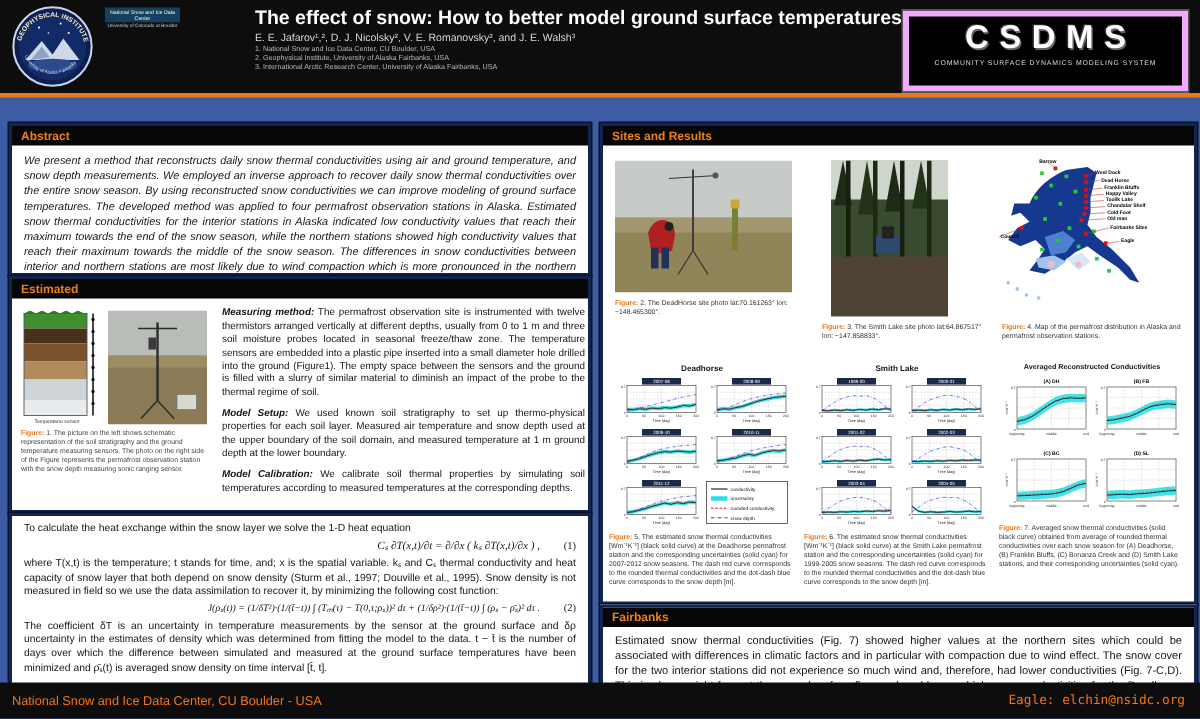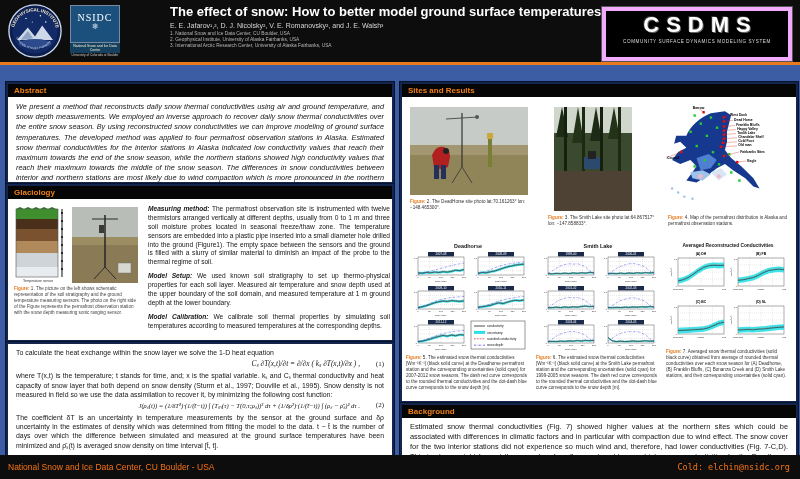--- a/index.html
+++ b/index.html
@@ -81,24 +81,20 @@
       </defs>
       <text font-size="5" fill="#f5e9c8" font-weight="bold" font-family="Liberation Sans,sans-serif">
         <textPath href="#arcT" startOffset="8%">GEOPHYSICAL INSTITUTE</textPath>
       </text>
       <text font-size="3.4" fill="#d8dff0" font-family="Liberation Sans,sans-serif">
         <textPath href="#arcB" startOffset="6%">University of Alaska Fairbanks</textPath>
       </text>
     </svg>
 
     <div class="nsidc-logo">
-      <div class="nsidc-box">
-        <div class="nsidc-word">NSIDC</div>
-        <div class="nsidc-flake">❄</div>
-      </div>
       <div class="nsidc-sub1">National Snow and Ice Data Center</div>
       <div class="nsidc-sub2">University of Colorado at Boulder</div>
     </div>
 
     <div class="title-block">
       <div class="poster-title">The effect of snow: How to better model ground surface temperatures</div>
       <div class="poster-authors">E. E. Jafarov¹,², D. J. Nicolsky², V. E. Romanovsky², and J. E. Walsh³</div>
       <div class="poster-affils">
         <div>1. National Snow and Ice Data Center, CU Boulder, USA</div>
         <div>2. Geophysical Institute, University of Alaska Fairbanks, USA</div>
@@ -114,21 +110,21 @@
   <div class="orange-line"></div>
 
   <div class="poster-main">
 
     <div class="panel" style="left:6px;top:3px;width:384px;height:98px;">
       <div class="panel-h">Abstract</div>
       <div class="panel-b abstract-body">We present a method that reconstructs daily snow thermal conductivities using air and ground temperature, and snow depth measurements. We employed an inverse approach to recover daily snow thermal conductivities over the entire snow season. By using reconstructed snow conductivities we can improve modeling of ground surface temperatures. The developed method was applied to four permafrost observation stations in Alaska. Estimated snow thermal conductivities for the interior stations in Alaska indicated low conductivity values that reach their maximum towards the end of the snow season, while the northern stations showed high conductivity values that reach their maximum towards the middle of the snow season. The differences in snow conductivities between interior and northern stations are most likely due to wind compaction which is more pronounced in the northern Arctic lowlands of Alaska.</div>
     </div>
 
     <div class="panel" style="left:6px;top:105px;width:384px;height:154px;">
-      <div class="panel-h">Glaciology</div>
+      <div class="panel-h">Estimated</div>
       <div class="panel-b" style="height:136px;">
         <div class="bg-figs">
           <div class="bg-imgrow">
             <svg width="54" height="76" viewBox="0 0 54 76">
               <rect x="2" y="2" width="42" height="10" fill="#3f8f2f"></rect>
               <path d="M2,2 L6,0 L10,2 L14,0 L18,2 L22,0 L26,2 L30,0 L34,2 L38,0 L42,2 L44,3 L44,2 L2,2" fill="#2f7a22"></path>
               <rect x="2" y="12" width="42" height="10" fill="#4a2f1a"></rect>
               <rect x="2" y="22" width="42" height="12" fill="#7a5230"></rect>
               <rect x="2" y="34" width="42" height="12" fill="#b08a5a"></rect>
               <rect x="2" y="46" width="42" height="14" fill="#cfd4d8"></rect>
@@ -665,29 +661,29 @@
         <div class="abs cap" style="left:134px;top:258px;width:122px;">
           <span class="fig-label">Figure:</span> <span>6. The estimated snow thermal conductivities [Wm⁻¹K⁻¹] (black solid curve) at the Smith Lake permafrost station and the corresponding uncertainties (solid cyan) for 1999-2005 snow seasons. The dash red curve corresponds to the rounded thermal conductivities and the dot-dash blue curve corresponds to the snow depth [m].</span>
         </div>
         <div class="abs cap" style="left:264px;top:252px;width:122px;">
           <span class="fig-label">Figure:</span> <span>7. Averaged snow thermal conductivities (solid black curve) obtained from average of rounded thermal conductivities over each snow season for (A) Deadhorse, (B) Franklin Bluffs, (C) Bonanza Creek and (D) Smith Lake stations, and their corresponding uncertainties (solid cyan).</span>
         </div>
       </div>
     </div>
 
     <div class="panel" style="left:400px;top:324px;width:394px;height:58px;">
-      <div class="panel-h">Background</div>
+      <div class="panel-h">Fairbanks</div>
       <div class="panel-b conc-body">
         <span>Estimated snow thermal conductivities (Fig. 7) showed higher values at the northern sites which could be associated with differences in climatic factors and in particular with compaction due to wind effect. The snow cover for the two interior stations did not experience so much wind and, therefore, had lower conductivities (Fig. 7-C,D). Thin ice layer might form at the ground surface floor and could cause high snow conductivities for the Deadhorse station.</span>
         <div class="refs">
           <div class="refs-label">References:</div>
           <div>1. Sturm, M., Holmgren, J., Konig, M., and Morris, K.:  The thermal conductivity of seasonal snow, Journal of Glaciology, 43, 1997.</div>
           <div>2. Douville, H., Royer, J. F., and Mahfouf, J. F.:  A new snow parameterization for the Meteo- France climate model., Climate Dynamics, 12, 21–35, 1995.</div>
         </div>
       </div>
     </div>
   </div>
 
   <div class="footer">
     <span class="footer-left">National Snow and Ice Data Center, CU Boulder - USA</span>
-    <span class="footer-right">Cold: elchin@nsidc.org</span>
+    <span class="footer-right">Eagle: elchin@nsidc.org</span>
   </div>
 </div>
 
 </body></html>

